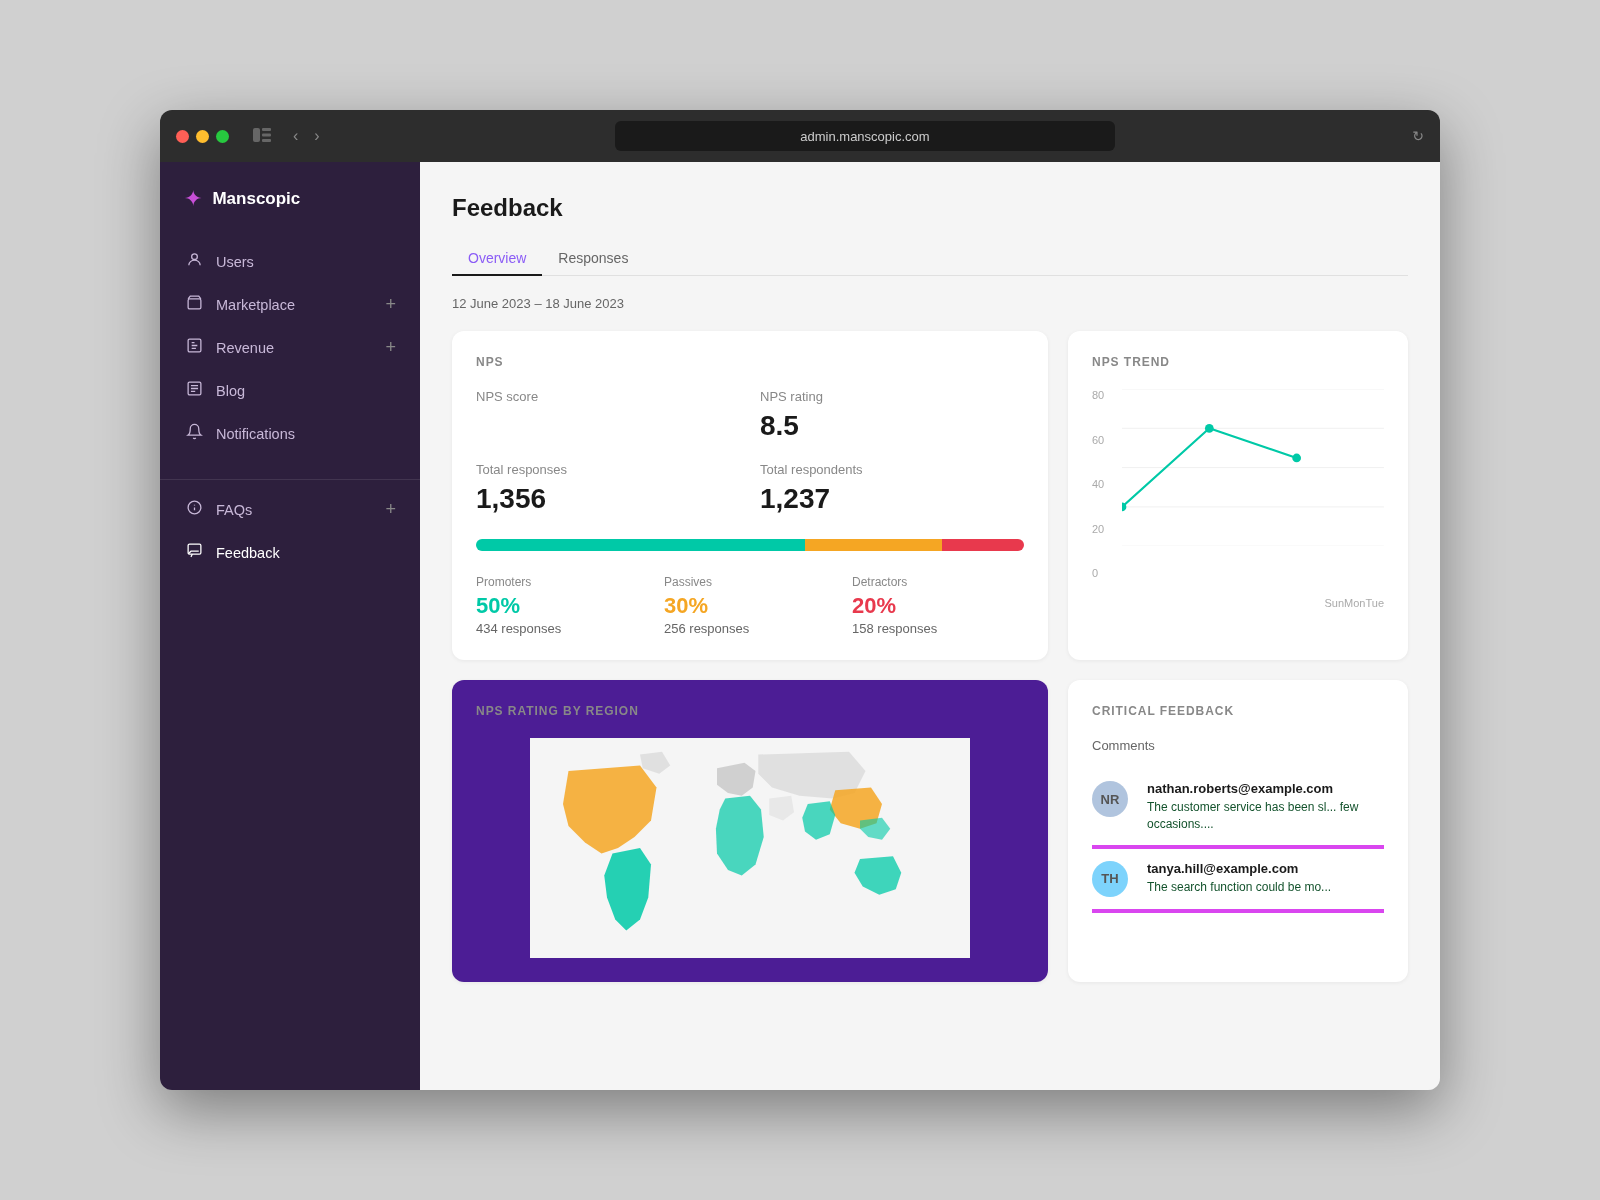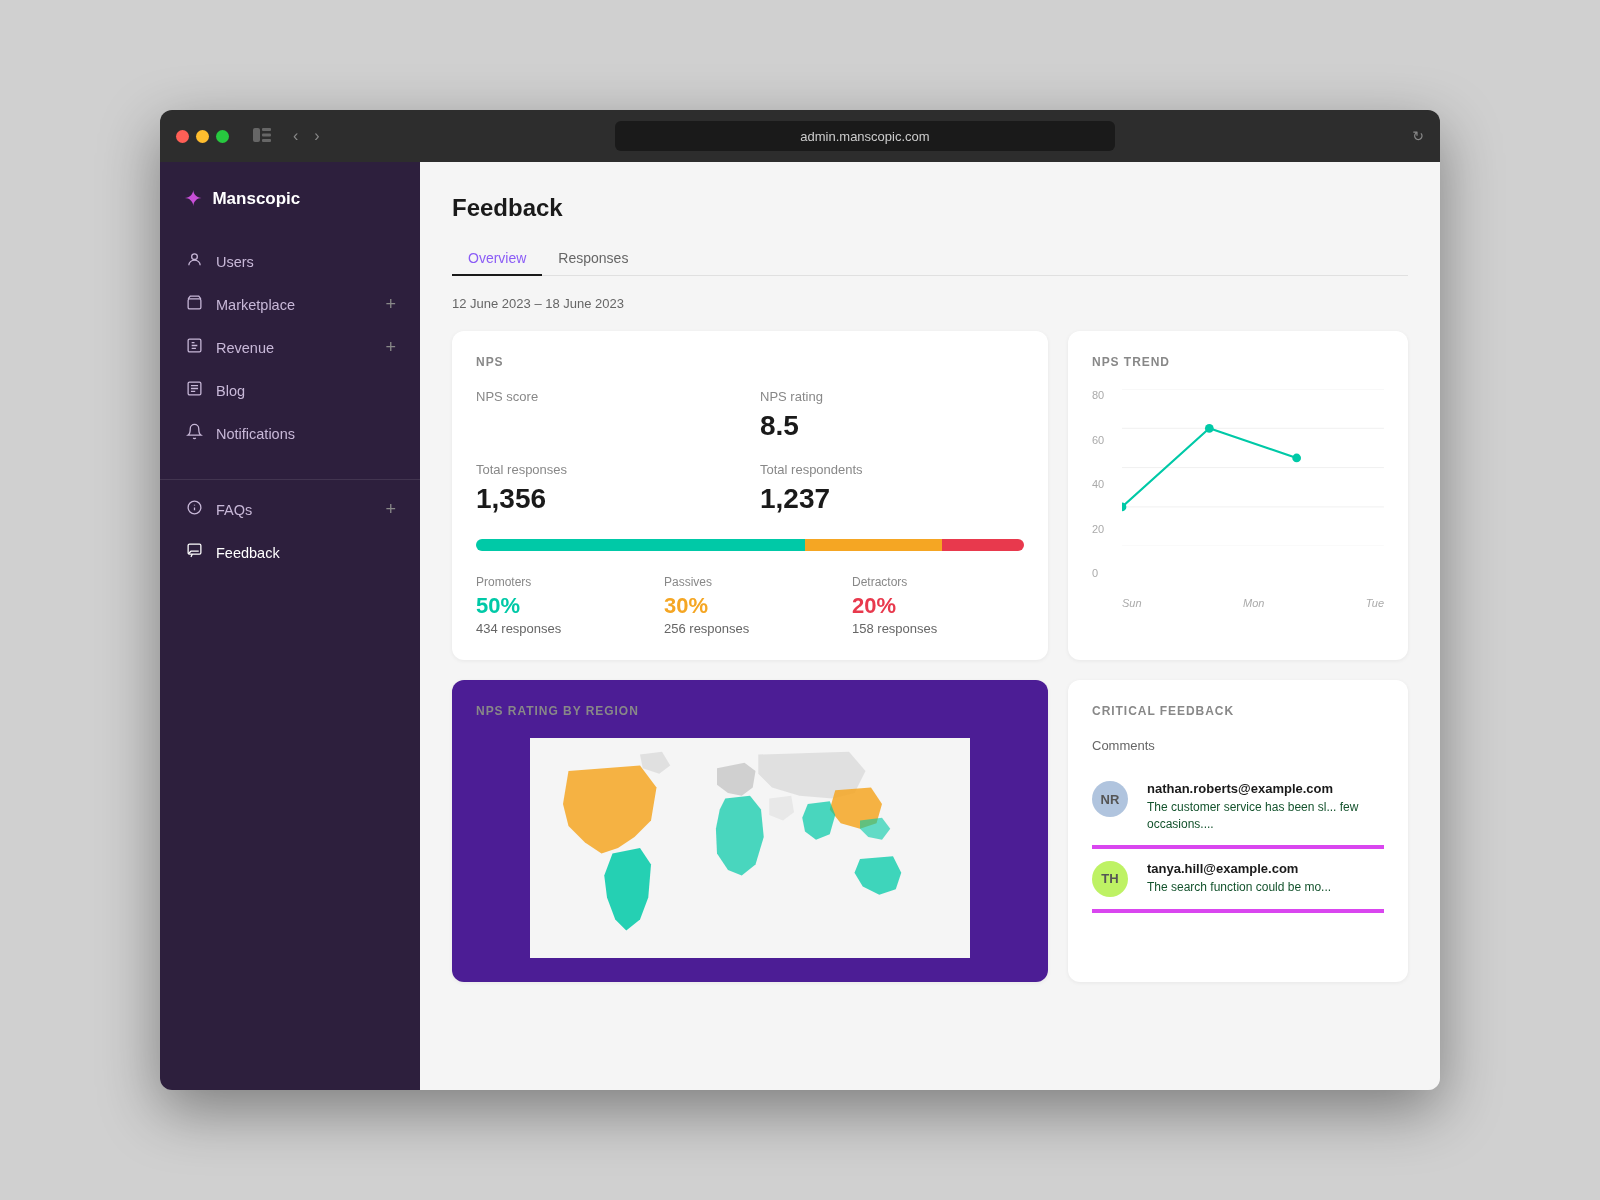--- a/index.html
+++ b/index.html
@@ -282,24 +282,23 @@
       font-size: 11px;
       color: #aaa;
       width: 28px;
     }
     .chart-x-labels {
       position: absolute;
       bottom: 0;
       left: 30px;
       right: 0;
       display: flex;
-      justify-content: space-between;
+      justify-content: flex-end;
       font-size: 11px;
       color: #aaa;
-      font-style: italic;
     }
     .chart-svg {
       position: absolute;
       left: 30px;
       top: 0;
       right: 0;
       bottom: 30px;
     }
     
     .bottom-row {
@@ -621,21 +620,21 @@
 
           <div class="comment-item">
             <div class="comment-avatar" style="background:#b0c4de;">NR</div>
             <div class="comment-body">
               <div class="comment-email">nathan.roberts@example.com</div>
               <div class="comment-text">The customer service has been sl... few occasions....</div>
             </div>
           </div>
 
           <div class="comment-item">
-            <div class="comment-avatar" style="background:#bef264;">TH</div>
+            <div class="comment-avatar" style="background:#7dd3fc;">TH</div>
             <div class="comment-body">
               <div class="comment-email">tanya.hill@example.com</div>
               <div class="comment-text">The search function could be mo...</div>
             </div>
           </div>
         </div>
       </div>
     </div>
   </div>
 </div>

